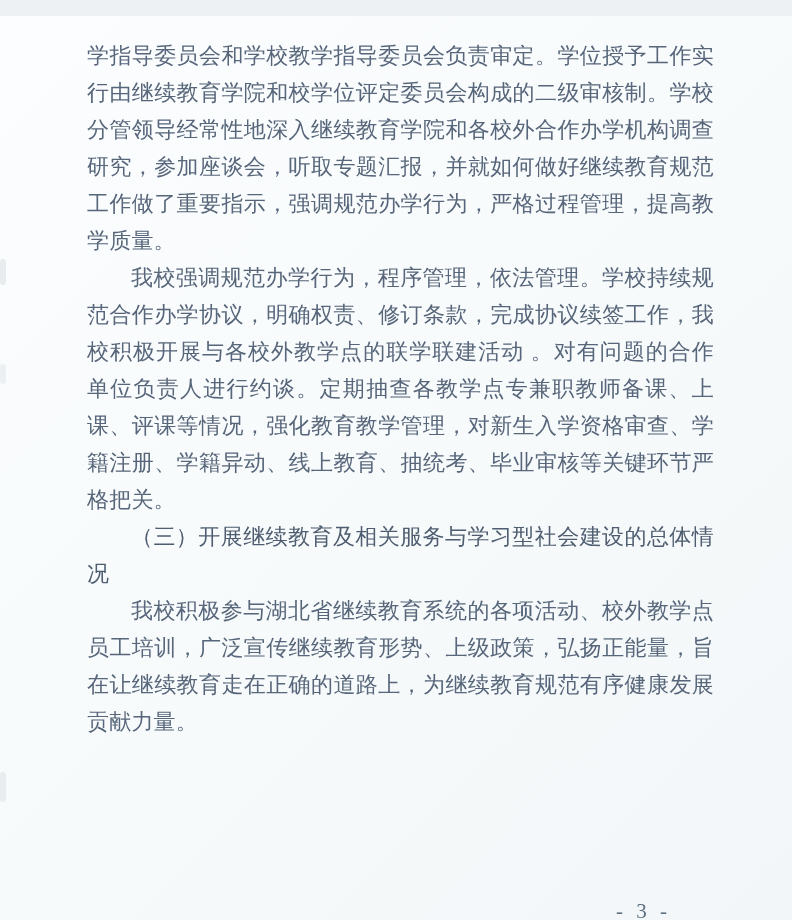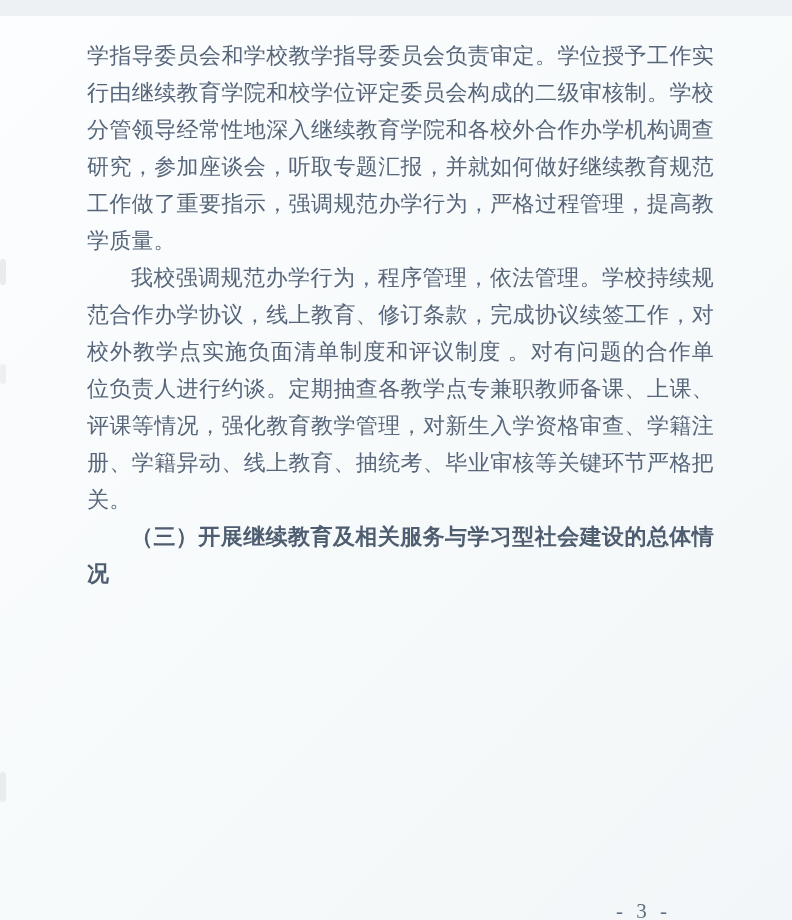--- a/index.html
+++ b/index.html
@@ -28,21 +28,21 @@
     font-size: 22px;
     line-height: 37px;
     letter-spacing: 0.2px;
     text-align: justify;
     text-justify: inter-ideograph;
     word-break: break-all;
     text-indent: 2em;
   }
   .para.no-indent { text-indent: 0; }
   .para.heading {
-    font-weight: bold;
+    font-weight: normal;
     color: #4e5d70;
   }
   .page-number {
     position: absolute;
     top: 883px;
     left: 616px;
     font-size: 21px;
     line-height: 24px;
     letter-spacing: 4px;
     color: #5f7081;
@@ -62,18 +62,19 @@
 </head>
 <body>
 
 <div class="page">
   <div class="edge-mark m1"></div>
   <div class="edge-mark m2"></div>
   <div class="edge-mark m3"></div>
 
   <div class="content">
     <p class="para no-indent">学指导委员会和学校教学指导委员会负责审定。学位授予工作实行由继续教育学院和校学位评定委员会构成的二级审核制。学校分管领导经常性地深入继续教育学院和各校外合作办学机构调查研究，参加座谈会，听取专题汇报，并就如何做好继续教育规范工作做了重要指示，强调规范办学行为，严格过程管理，提高教学质量。</p>
-    <p class="para">我校强调规范办学行为，程序管理，依法管理。学校持续规范合作办学协议，线上教育、修订条款，完成协议续签工作，对校外教学点实施负面清单制度和评议制度 。对有问题的合作单位负责人进行约谈。定期抽查各教学点专兼职教师备课、上课、评课等情况，强化教育教学管理，对新生入学资格审查、学籍注册、学籍异动、线上教育、抽统考、毕业审核等关键环节严格把关。</p>
+    <p class="para">我校强调规范办学行为，程序管理，依法管理。学校持续规范合作办学协议，明确权责、修订条款，完成协议续签工作，我校积极开展与各校外教学点的联学联建活动 。对有问题的合作单位负责人进行约谈。定期抽查各教学点专兼职教师备课、上课、评课等情况，强化教育教学管理，对新生入学资格审查、学籍注册、学籍异动、线上教育、抽统考、毕业审核等关键环节严格把关。</p>
     <p class="para heading">（三）开展继续教育及相关服务与学习型社会建设的总体情况</p>
+    <p class="para">我校积极参与湖北省继续教育系统的各项活动、校外教学点员工培训，广泛宣传继续教育形势、上级政策，弘扬正能量，旨在让继续教育走在正确的道路上，为继续教育规范有序健康发展贡献力量。</p>
   </div>
 
   <div class="page-number">- 3 -</div>
 </div>
 
 </body></html>

